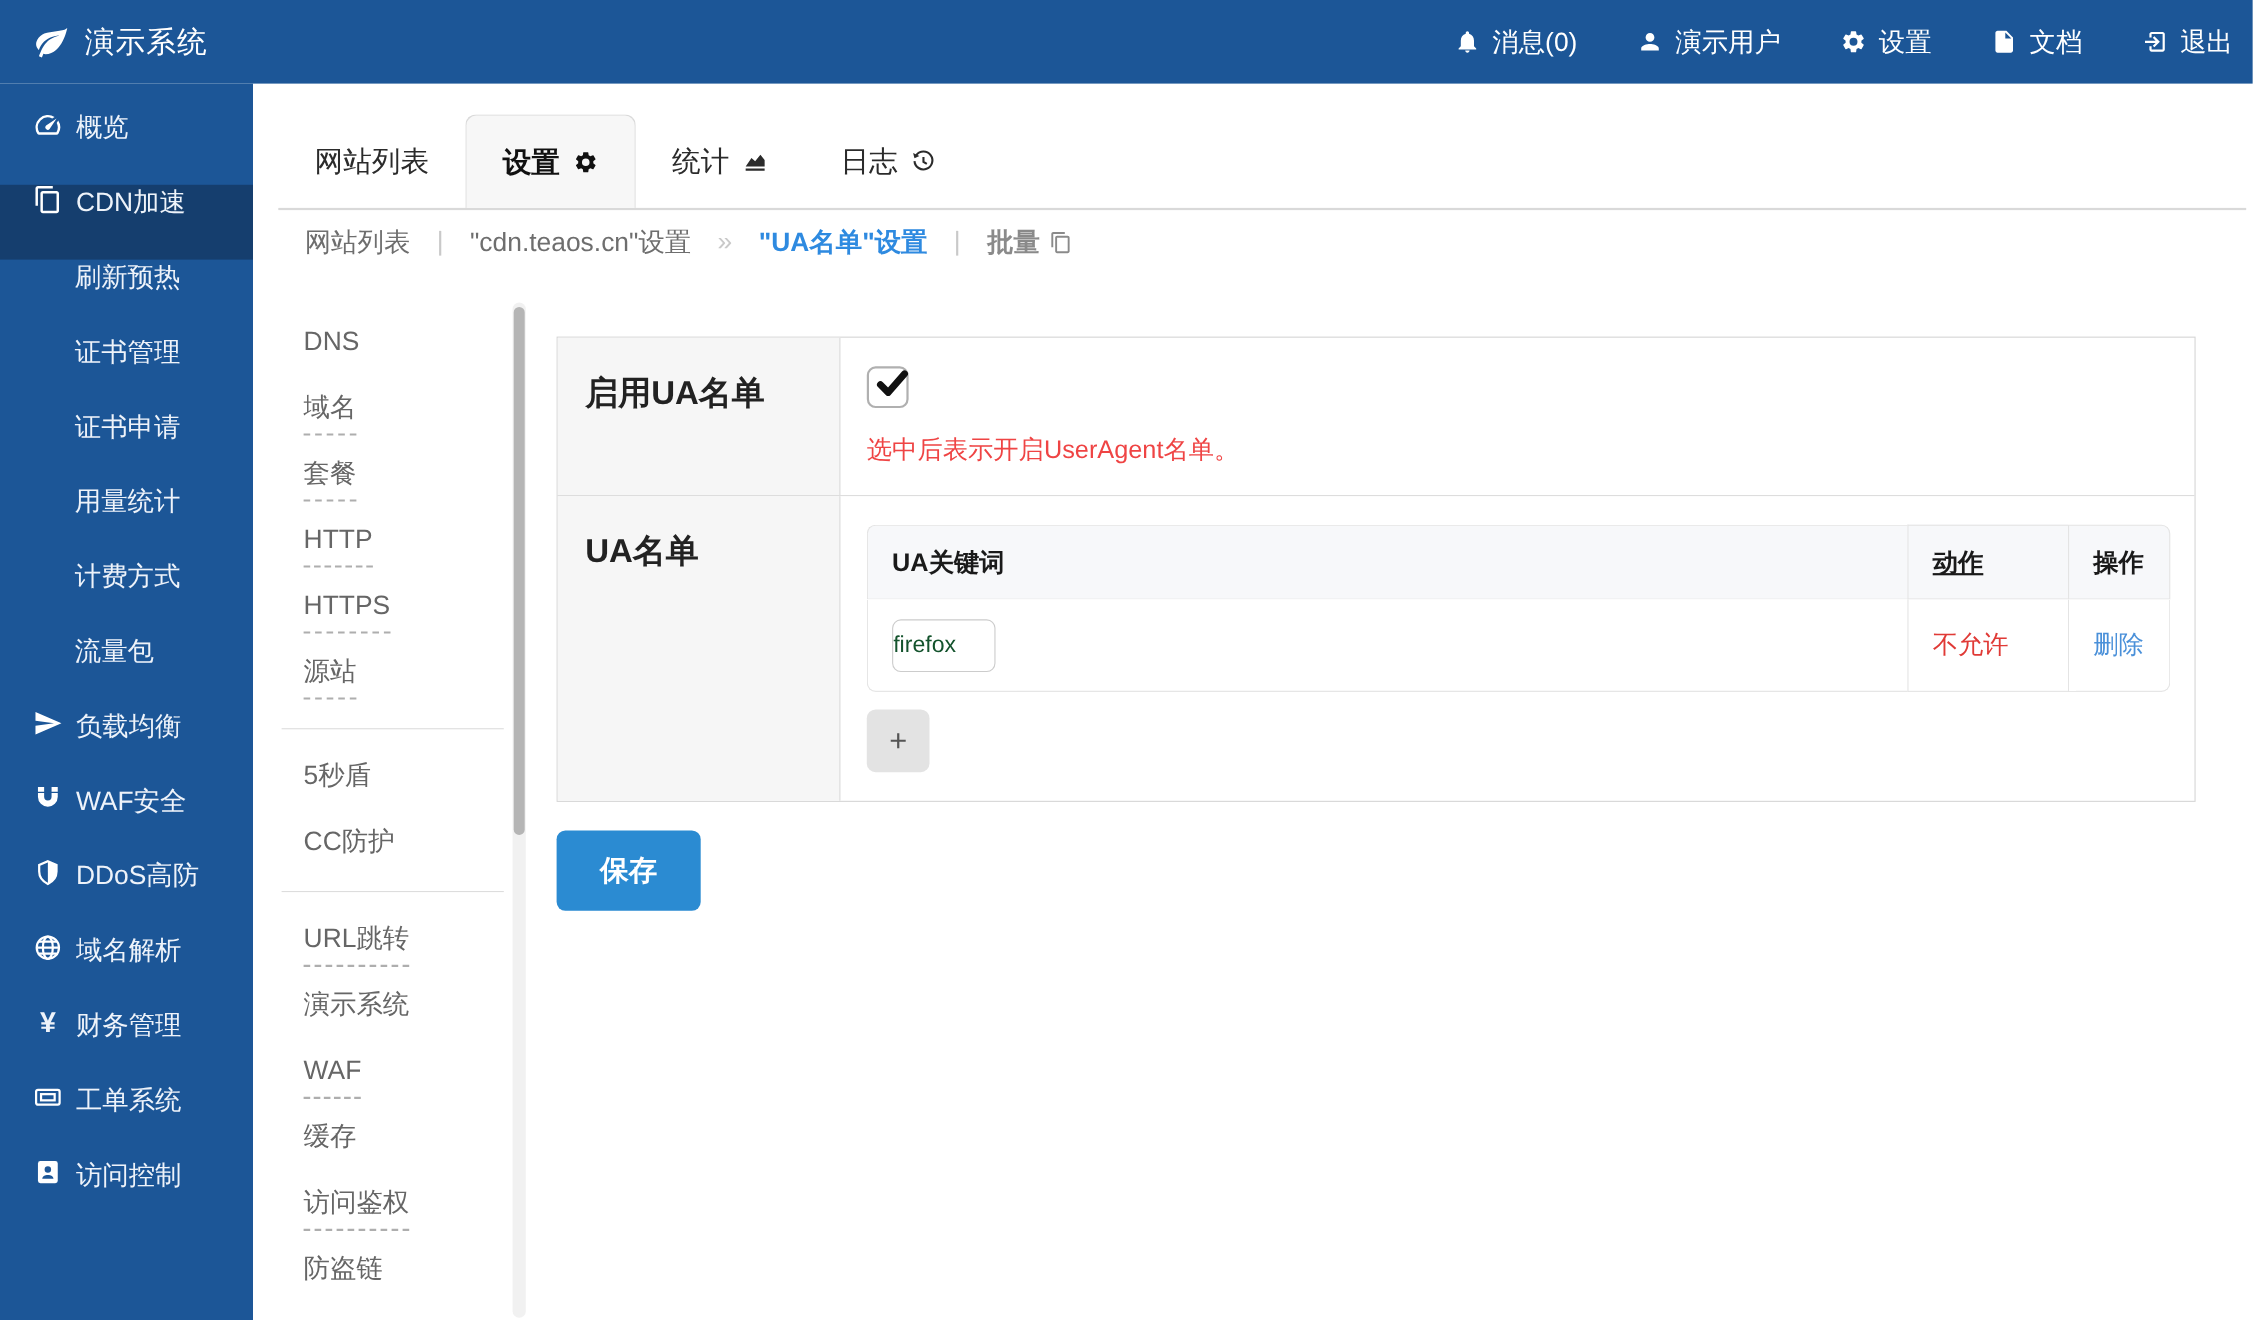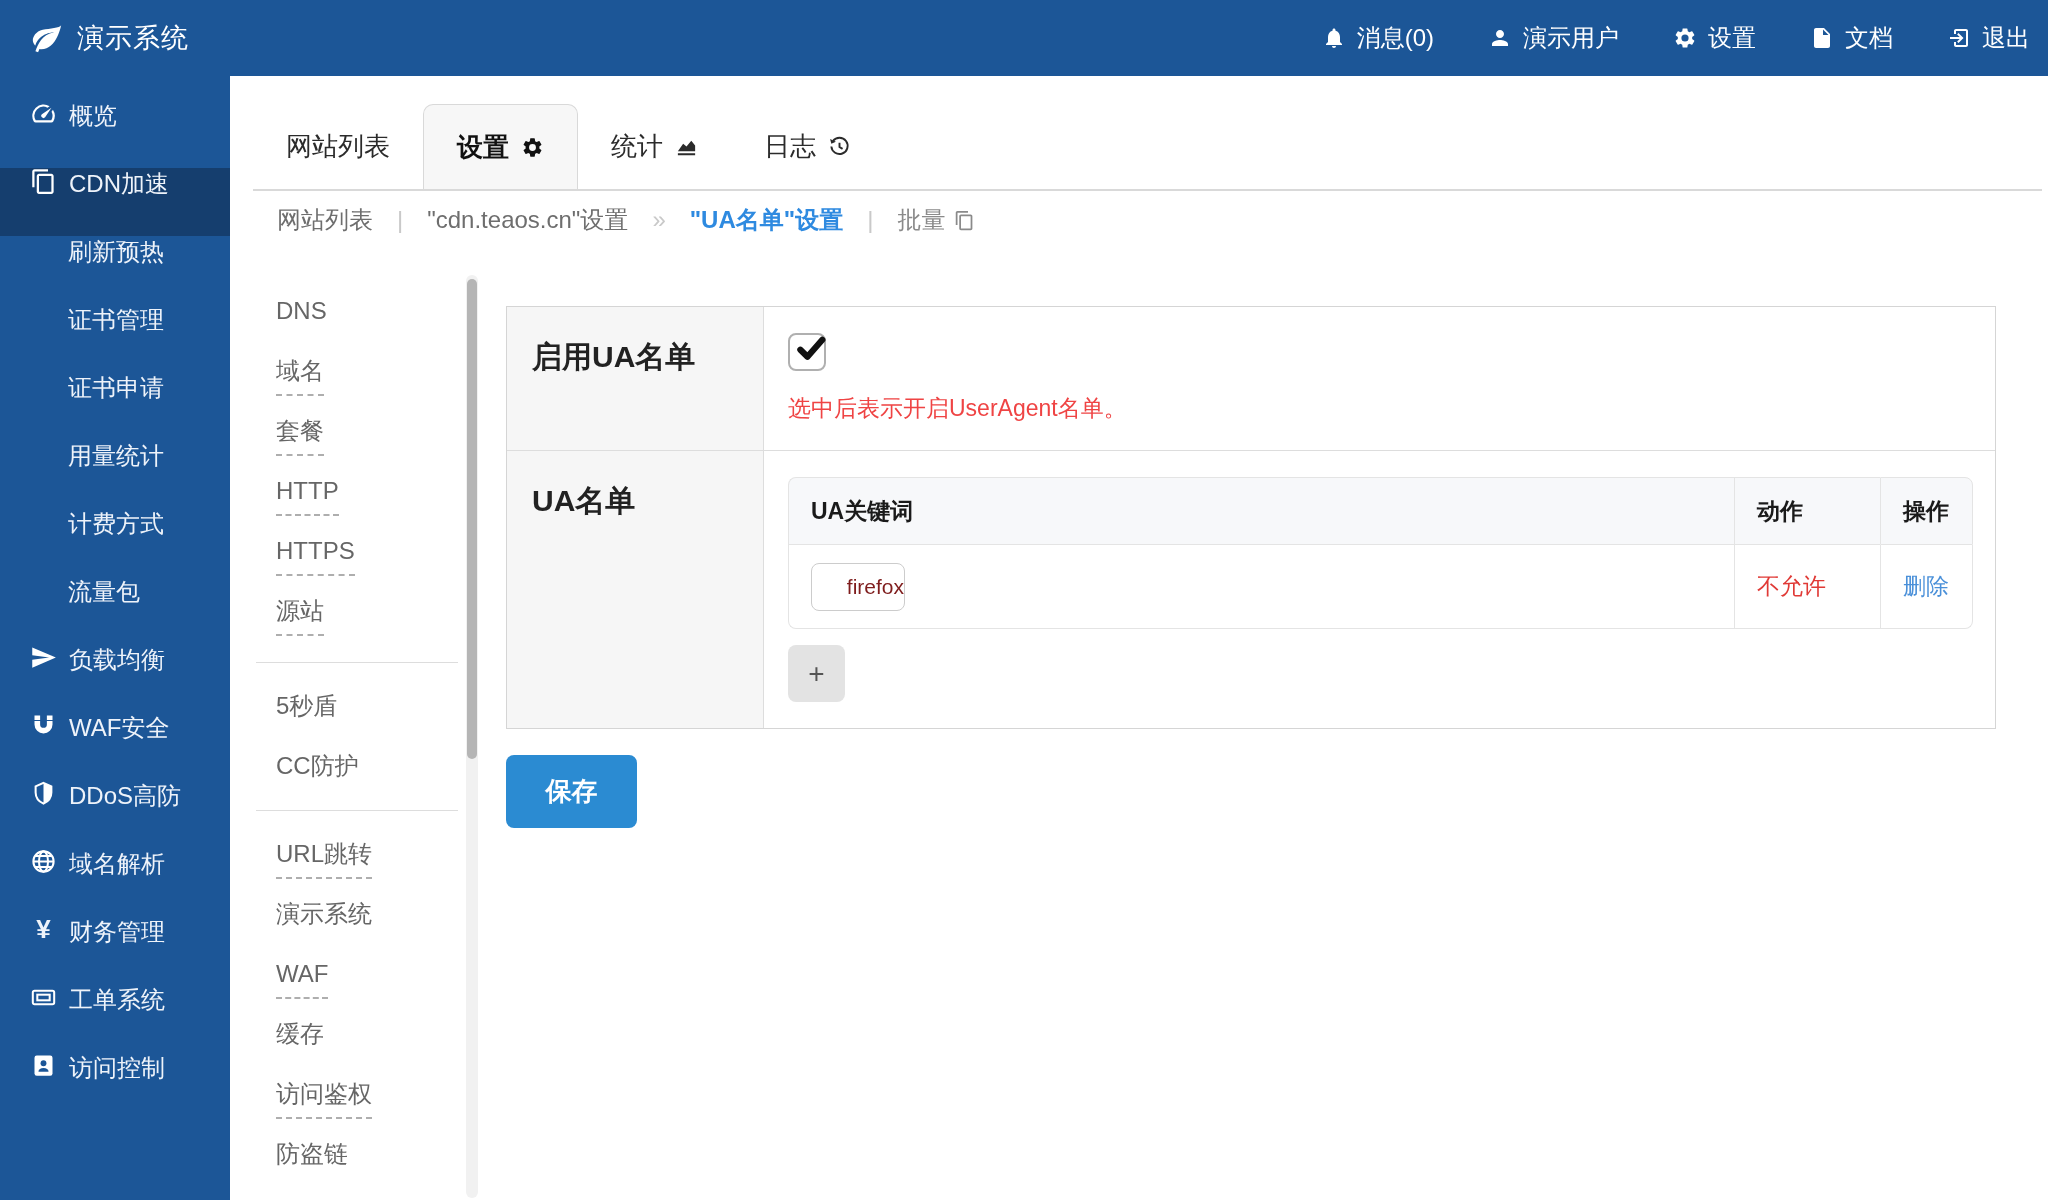--- a/index.html
+++ b/index.html
@@ -61,21 +61,21 @@
     border-radius:10px 10px 0 0;font-weight:bold;color:#111;
   }
   
   .breadcrumb{
     margin-left:23px;height:58px;display:flex;align-items:center;
     gap:24px;padding-left:24px;font-size:24px;
   }
   .crumb{color:#6e6e6e;cursor:pointer;}
   .crumb-sep{color:#c9c9c9;cursor:default;}
   .crumb.current{color:var(--link-blue);font-weight:bold;}
-  .crumb.batch{color:#8a8a8a;display:flex;align-items:center;gap:9px;}
+  .crumb.batch{color:#8a8a8a;display:flex;align-items:center;gap:9px;font-weight:bold;}
   .crumb.batch .icon svg{width:21px;height:21px;}
   
   .content{position:relative;height:949px;}
   
   .subnav{position:absolute;left:26px;top:0;width:202px;padding-top:46px;}
   .subnav-item{
     margin-left:20px;margin-bottom:28px;font-size:24px;color:#666;
     line-height:32px;display:table;cursor:pointer;
   }
   .subnav-item.dashed{border-bottom:2px dashed #aeaeae;padding-bottom:7px;margin-bottom:19px;}
@@ -108,32 +108,32 @@
   .help-text{margin-top:22px;font-size:23px;color:#ef4444;}
   
   .ua-table{width:100%;border-collapse:separate;border-spacing:0;}
   .ua-table th,.ua-table td{border-bottom:1px solid #e4e4e4;background:#fff;}
   .ua-table th{
     background:#f7f8fa;height:68px;text-align:left;padding-left:22px;
     font-size:23px;color:#1a1a1a;font-weight:bold;
     border-top:1px solid #e4e4e4;
   }
   .ua-table td{height:84px;padding-left:22px;font-size:23px;}
-  .col-action{width:146px;}
+  .col-action{width:146px;text-decoration:underline;}
   .col-op{width:93px;}
   .ua-table th:first-child,.ua-table td:first-child{border-left:1px solid #e4e4e4;}
   .ua-table th:last-child,.ua-table td:last-child{border-right:1px solid #e4e4e4;}
   .ua-table th + th,.ua-table td + td{border-left:1px solid #e4e4e4;}
   .ua-table tr:first-child th:first-child{border-top-left-radius:8px;}
   .ua-table tr:first-child th:last-child{border-top-right-radius:8px;}
   .ua-table tr:last-child td:first-child{border-bottom-left-radius:8px;}
   .ua-table tr:last-child td:last-child{border-bottom-right-radius:8px;}
   .keyword-input{
     width:94px;height:48px;border:1px solid #ccc;border-radius:8px;
-    text-align:right;font-size:21px;color:#7f1d1d;
+    text-align:left;font-size:21px;color:#14532d;
     font-family:"Liberation Sans","DejaVu Sans",sans-serif;background:#fff;
   }
   .action-text{color:var(--danger-red);cursor:default;}
   .delete-link{color:var(--delete-link);cursor:pointer;text-decoration:none;}
   .add-button{
     margin-top:16px;width:57px;height:57px;border:none;border-radius:8px;
     background:#e3e3e3;font-size:28px;color:#555;cursor:pointer;
   }
   .save-button{
     margin-top:26px;width:131px;height:73px;border:none;border-radius:8px;

